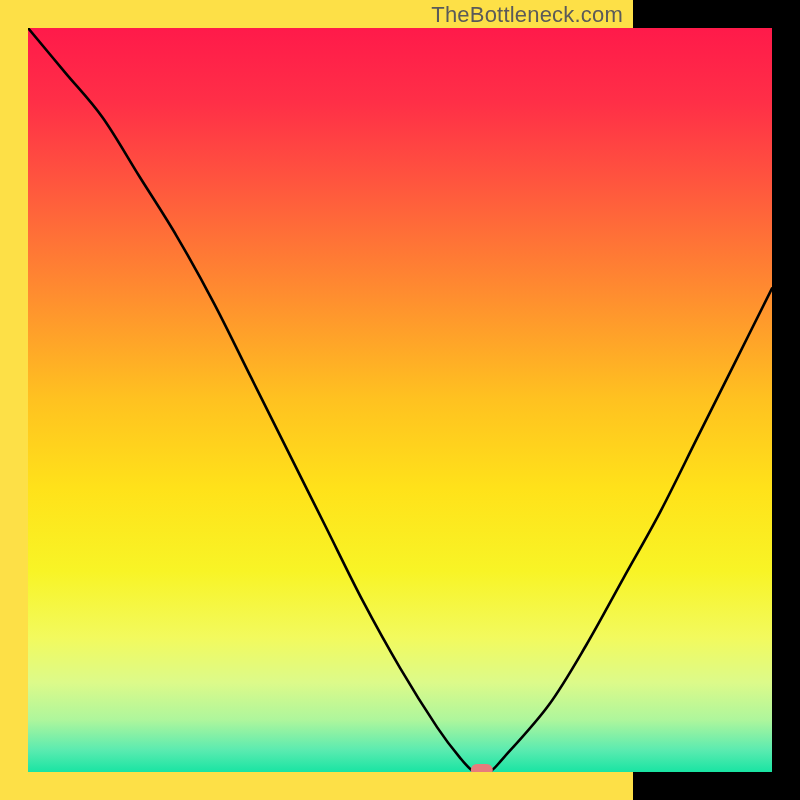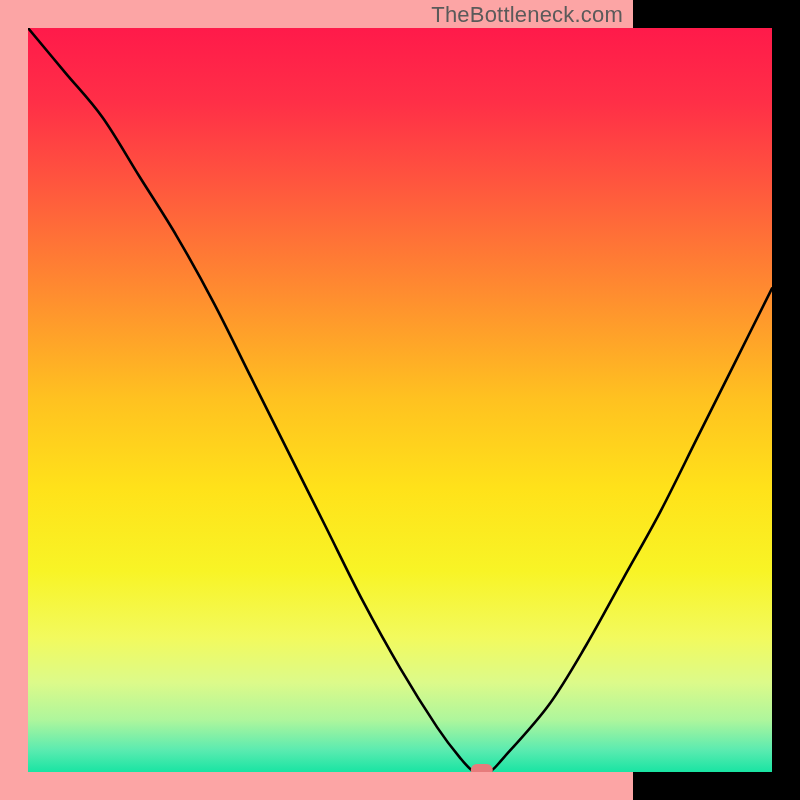--- a/index.html
+++ b/index.html
@@ -8,21 +8,21 @@
     width: 800px;
     height: 800px;
     background: #000;
     overflow: hidden;
     font-family: Arial, Helvetica, sans-serif;
   }
   .outer {
     position: relative;
     width: 633px;
     height: 800px;
-    background: #fca5a5;
+    background: #fde047;
   }
   .watermark {
     position: absolute;
     top: 2px;
     right: 10px;
     font-size: 22px;
     font-weight: 500;
     color: #5a5a5a;
     letter-spacing: 0.2px;
     z-index: 10;

